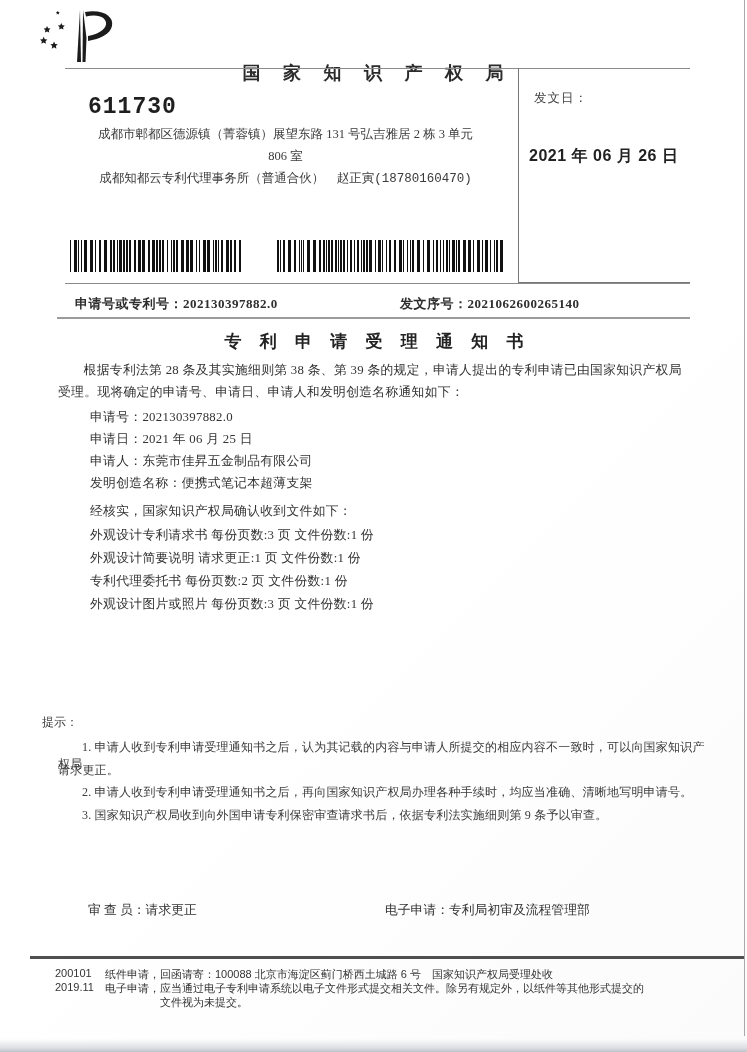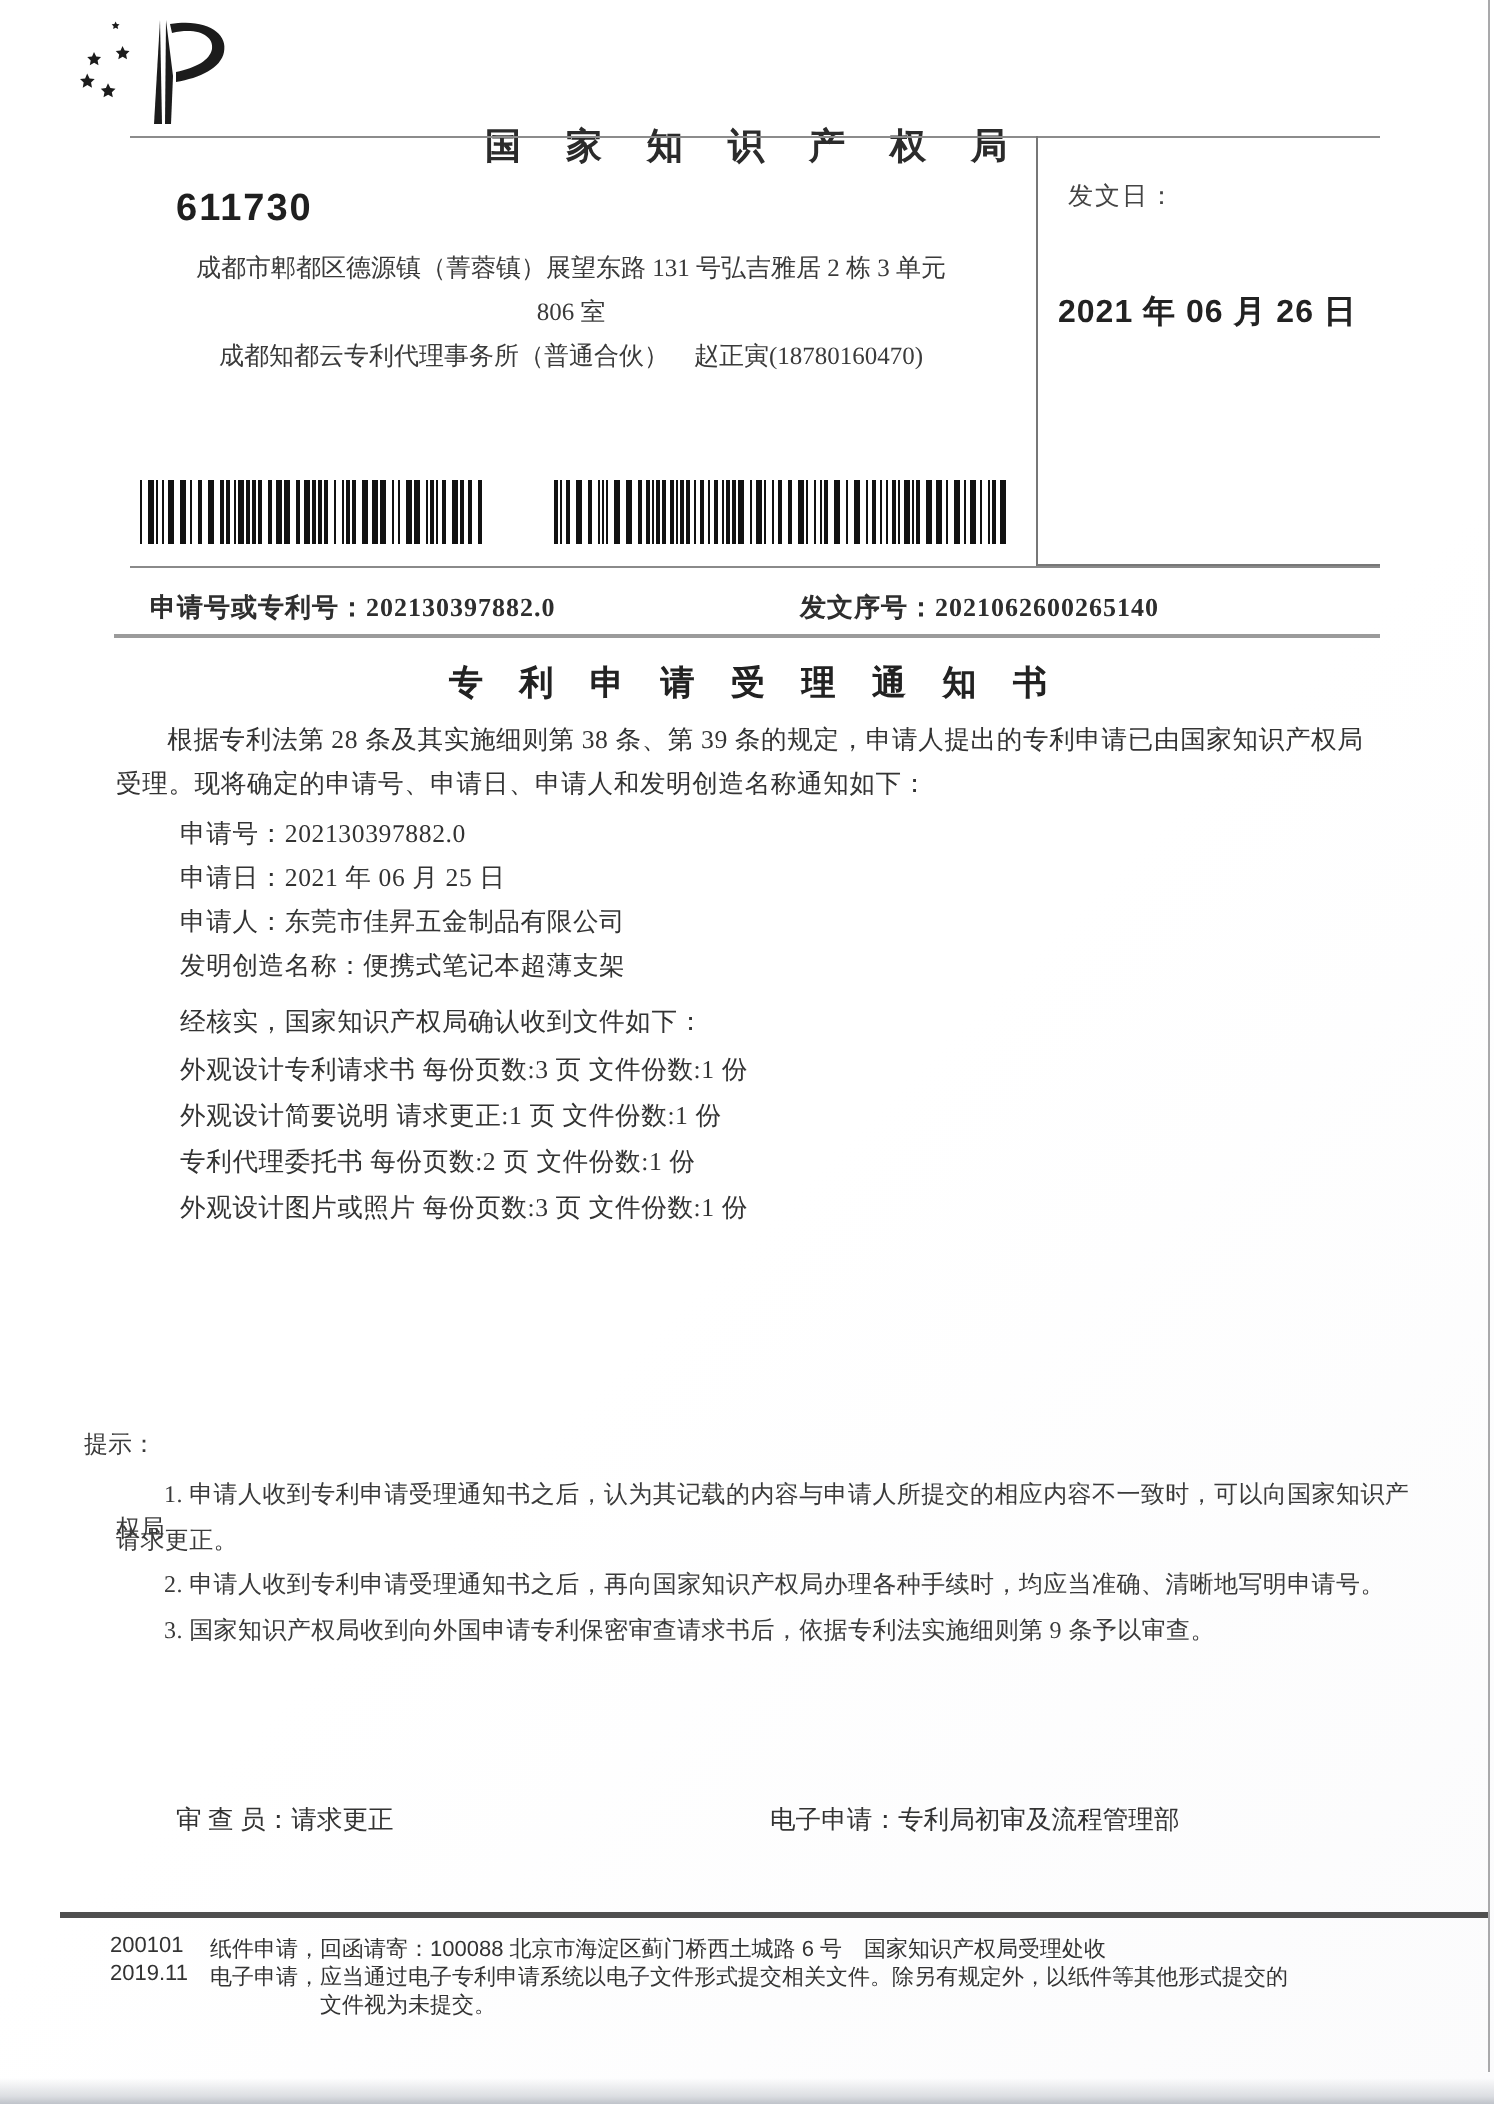--- a/index.html
+++ b/index.html
@@ -20,25 +20,25 @@
   .header-rule{left:65px;top:68px;width:625px;}
 
   
   .dispatch-box{left:518px;top:68px;width:172px;height:215px;
     border-left:1px solid #777;border-bottom:1px solid #777;box-sizing:border-box;}
   .dispatch-label{position:absolute;left:15px;top:22px;font-size:12.5px;color:#444;letter-spacing:1px;}
   .dispatch-date{position:absolute;left:10px;top:78px;font-size:16px;font-weight:700;color:#222;
     font-family:"Liberation Sans","DejaVu Sans",sans-serif;letter-spacing:0.5px;}
 
   
-  .postcode{left:88px;top:94px;font-size:19px;font-weight:700;color:#1f1f1f;
-    font-family:Liberation Sans, sans-serif;letter-spacing:1px;text-align:right;}
+  .postcode{left:88px;top:94px;font-size:23px;font-weight:700;color:#1f1f1f;
+    font-family:Liberation Mono, monospace;letter-spacing:1px;text-align:right;}
   .addr1{left:58px;top:126px;width:455px;text-align:center;font-size:12.5px;color:#3a3a3a;}
   .addr2{left:58px;top:148px;width:455px;text-align:center;font-size:12.5px;color:#3a3a3a;}
-  .agency{left:58px;top:170px;width:455px;text-align:center;font-size:12.5px;color:#3a3a3a;}
+  .agency{left:58px;top:170px;width:455px;text-align:center;font-size:12.5px;color:#3a3a3a;font-family:Liberation Mono, monospace;}
 
   
   .barcode{top:240px;height:32px;display:flex;align-items:stretch;overflow:hidden;}
   .barcode-1{left:70px;width:175px;}
   .barcode-2{left:277px;width:231px;}
 
   .mid-rule{left:65px;top:283px;width:625px;background:#8a8a8a;}
   .numbers-row{top:295px;font-size:13px;color:#2e2e2e;}
   .appno{left:75px;}
   .serial{left:400px;}

